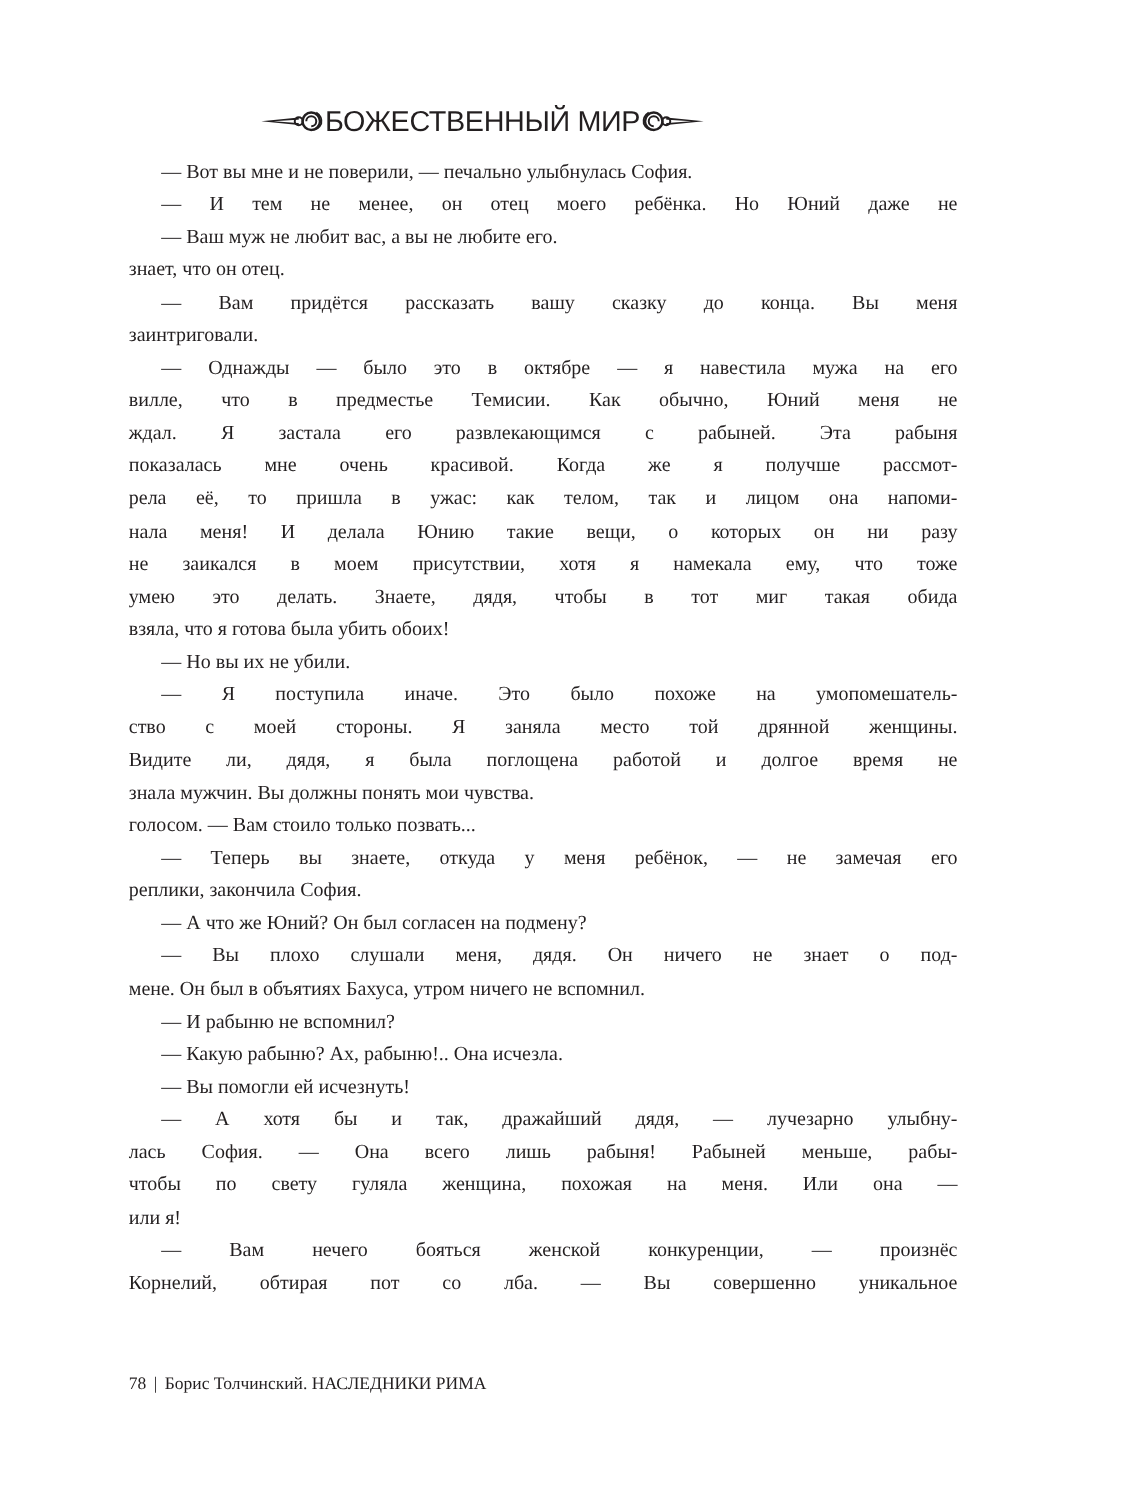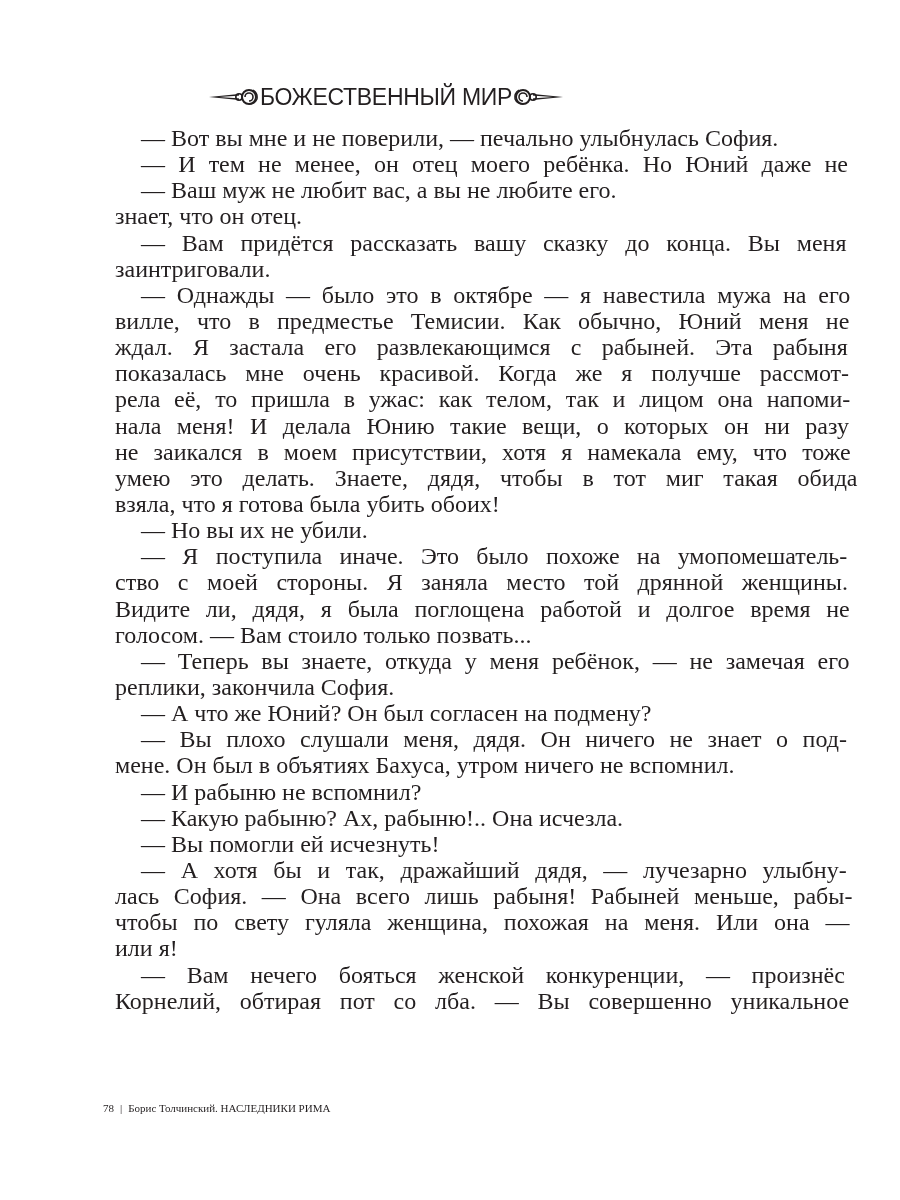--- a/index.html
+++ b/index.html
@@ -41,38 +41,37 @@
     .body-text {
       position: absolute;
       left: 103px;
       top: 125px;
       width: 663px;
     }
     .line {
       display: block;
       height: 26.15px;
       line-height: 26.15px;
-      font-size: 24px;
+      font-size: 16px;
       white-space: nowrap;
       text-align: justify;
       text-align-last: justify;
       overflow: visible;
-      margin-left: 12px;
     }
     .line.indent {
       padding-left: 26px;
     }
     .line.last {
       text-align-last: left;
     }
     .footer {
       position: absolute;
       left: 103px;
       top: 1098px;
-      font-size: 11px;
+      font-size: 14px;
       color: #231f20;
       line-height: 20px;
       white-space: nowrap;
     }
     .footer .sep {
       margin: 0 6px;
     }
   </style>
 </head>
 <body>
@@ -112,20 +111,21 @@
     <span class="line" style="white-space: nowrap; word-spacing: 12.88px;">показалась мне очень красивой. Когда же я получше рассмот-</span>
     <span class="line" style="white-space: nowrap; word-spacing: 7.77px;">рела её, то пришла в ужас: как телом, так и лицом она напоми-</span>
     <span class="line" style="white-space: nowrap; word-spacing: 9.42px;">нала меня! И делала Юнию такие вещи, о которых он ни разу</span>
     <span class="line" style="white-space: nowrap; word-spacing: 9.04px;">не заикался в моем присутствии, хотя я намекала ему, что тоже</span>
     <span class="line" style="white-space: nowrap; word-spacing: 13.8px;">умею это делать. Знаете, дядя, чтобы в тот миг такая обида</span>
     <span class="line last" style="white-space: nowrap;">взяла, что я готова была убить обоих!</span>
     <span class="line indent last" style="white-space: nowrap;">— Но вы их не убили.</span>
     <span class="line indent" style="white-space: nowrap; word-spacing: 11.31px;">— Я поступила иначе. Это было похоже на умопомешатель-</span>
     <span class="line" style="white-space: nowrap; word-spacing: 12.49px;">ство с моей стороны. Я заняла место той дрянной женщины.</span>
     <span class="line" style="white-space: nowrap; word-spacing: 9.81px;">Видите ли, дядя, я была поглощена работой и долгое время не</span>
+    <span class="line last" style="white-space: nowrap;">знала мужчин. Вы должны понять мои чувства.</span>
     <span class="line last" style="white-space: nowrap;">голосом. — Вам стоило только позвать...</span>
     <span class="line indent" style="white-space: nowrap; word-spacing: 6.75px;">— Теперь вы знаете, откуда у меня ребёнок, — не замечая его</span>
     <span class="line last" style="white-space: nowrap;">реплики, закончила София.</span>
     <span class="line indent last" style="white-space: nowrap;">— А что же Юний? Он был согласен на подмену?</span>
     <span class="line indent" style="white-space: nowrap; word-spacing: 8.52px;">— Вы плохо слушали меня, дядя. Он ничего не знает о под-</span>
     <span class="line last" style="white-space: nowrap;">мене. Он был в объятиях Бахуса, утром ничего не вспомнил.</span>
     <span class="line indent last" style="white-space: nowrap;">— И рабыню не вспомнил?</span>
     <span class="line indent last" style="white-space: nowrap;">— Какую рабыню? Ах, рабыню!.. Она исчезла.</span>
     <span class="line indent last" style="white-space: nowrap;">— Вы помогли ей исчезнуть!</span>
     <span class="line indent" style="white-space: nowrap; word-spacing: 9.64px;">— А хотя бы и так, дражайший дядя, — лучезарно улыбну-</span>

